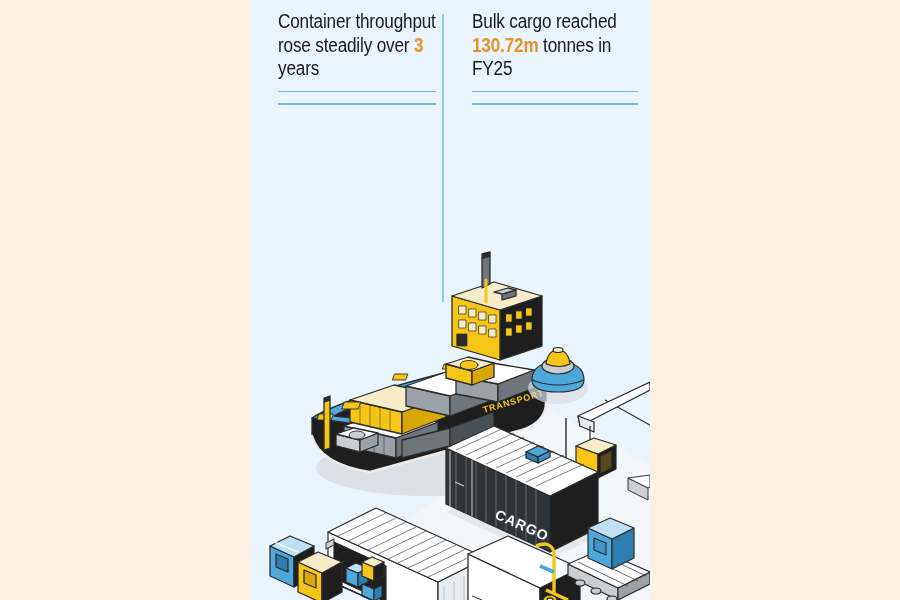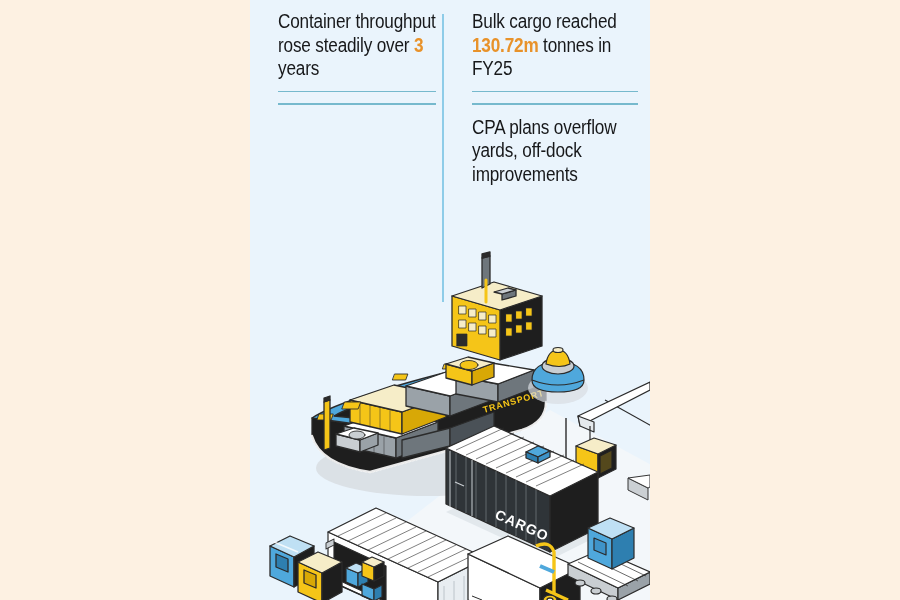--- a/index.html
+++ b/index.html
@@ -120,25 +120,20 @@
 
         <div class="fact">
           <div class="fact-text">
             <span>Bulk cargo reached </span><span class="hl">130.72m</span><span> tonnes in FY25</span>
           </div>
         </div>
         <div class="fact-rule"></div>
 
         <div class="fact-rule"></div>
 
-        <div class="fact">
-          <div class="fact-text">
-            <span>CPA plans overflow yards, off-dock improvements</span>
-          </div>
-        </div>
 
       </div>
     </div>
 
     <div id="col-divider"></div>
 
     <div id="illustration">
       <svg width="400" height="350" viewBox="0 0 400 350" xmlns="http://www.w3.org/2000/svg">
         <defs>
           <clipPath id="panelclip">

